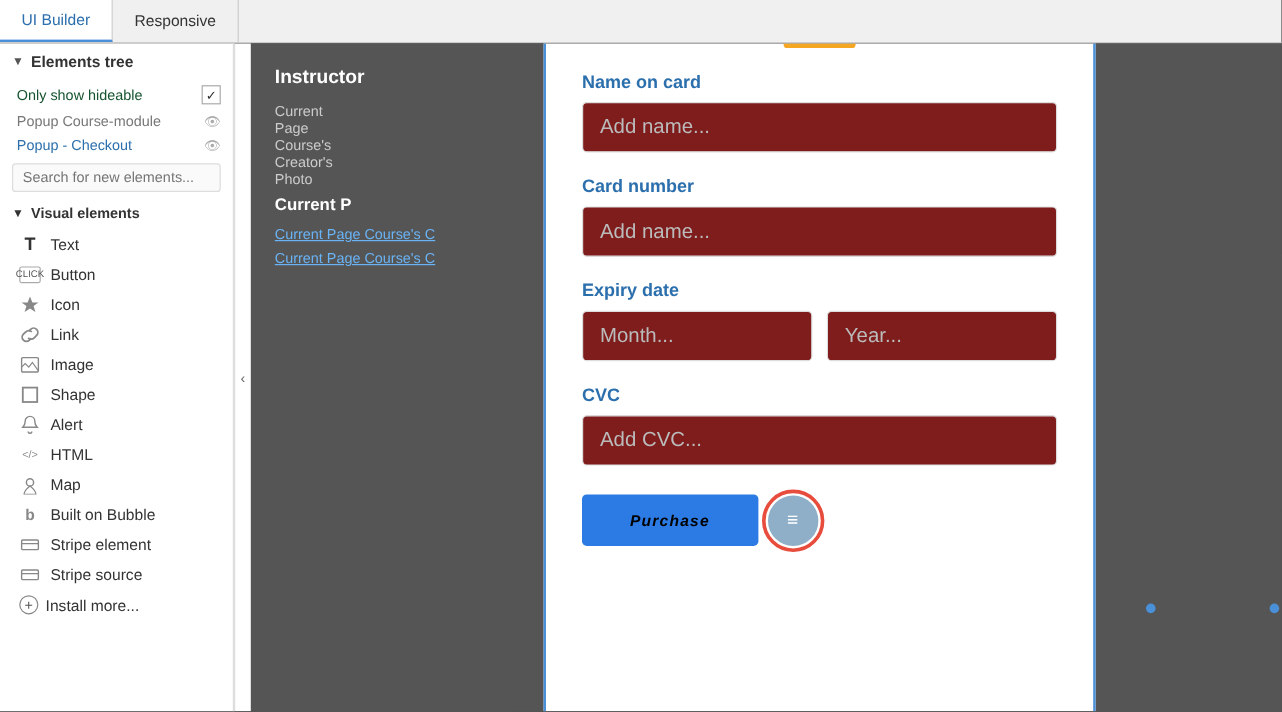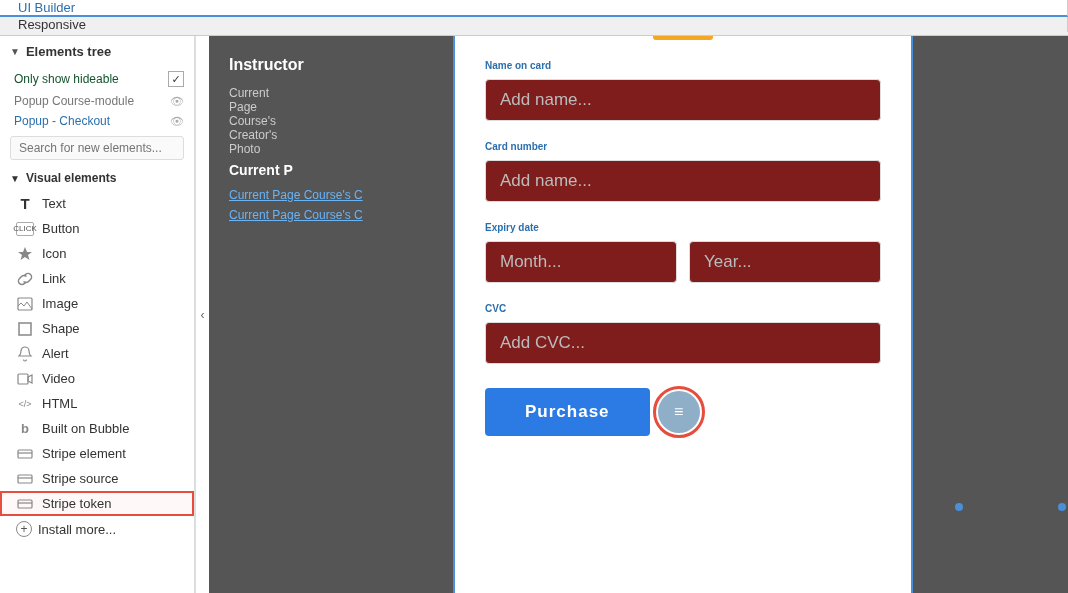--- a/index.html
+++ b/index.html
@@ -1,19 +1,19 @@
 <!DOCTYPE html>
 <html><head>
   <meta charset="utf-8">
   <style>
     * { box-sizing: border-box; margin: 0; padding: 0; }
     body { font-family: -apple-system, BlinkMacSystemFont, 'Segoe UI', sans-serif; font-size: 13px; background: #555; display: flex; flex-direction: column; height: 593px; overflow: hidden; }
 
     
-    .top-tabs { display: flex; background: #f0f0f0; border-bottom: 1px solid #ccc; height: 36px; flex-shrink: 0; flex-direction: column; }
+    .top-tabs { display: flex; background: #f0f0f0; border-bottom: 1px solid #ccc; height: 36px; flex-shrink: 0; }
     .top-tab { padding: 0 18px; display: flex; align-items: center; font-size: 13px; cursor: pointer; border-right: 1px solid #ccc; color: #333; }
     .top-tab.active { background: #fff; border-bottom: 2px solid #4a90d9; color: #2c6fad; font-weight: 500; }
 
     
     .main { display: flex; flex: 1; overflow: hidden; }
 
     
     .sidebar { width: 195px; background: #fff; border-right: 1px solid #ddd; display: flex; flex-direction: column; flex-shrink: 0; overflow-y: auto; }
 
     .sidebar-section-header { display: flex; align-items: center; padding: 8px 10px; font-weight: 600; font-size: 13px; color: #333; gap: 6px; cursor: pointer; }
@@ -49,28 +49,28 @@
 
     
     .course-panel { background: #555; padding: 20px; color: #ddd; width: 244px; flex-shrink: 0; }
     .course-panel h3 { font-size: 16px; font-weight: 700; color: #fff; margin-bottom: 12px; }
     .course-panel .link-text { color: #6ab3f5; font-size: 12px; display: block; margin-bottom: 6px; cursor: pointer; text-decoration: underline; }
 
     
     .checkout-panel { background: #fff; width: 460px; flex-shrink: 0; padding: 0; overflow-y: auto; position: relative; border-left: 2px solid #4a90d9; border-right: 2px solid #4a90d9; }
     .checkout-form { padding: 20px 30px 30px; }
     .form-field-group { margin-bottom: 20px; }
-    .form-label { font-size: 10px; font-weight: 600; color: #2c6fad; margin-bottom: 8px; }
+    .form-label { font-size: 15px; font-weight: 600; color: #2c6fad; margin-bottom: 8px; }
     .form-input { width: 100%; border: 1px solid #ddd; border-radius: 4px; padding: 10px 14px; font-size: 17px; color: #aaa; background: #7f1d1d; }
     .form-input::placeholder { color: #bbb; }
     .date-row { display: flex; gap: 12px; }
     .date-row .form-input { flex: 1; }
 
     .purchase-row { display: flex; align-items: center; gap: 8px; margin-top: 24px; }
-    .purchase-btn { background: #2c7be5; color: #ffffff; border: none; border-radius: 4px; padding: 14px 40px; font-size: 17px; font-weight: 600; cursor: pointer; letter-spacing: 1px; }
+    .purchase-btn { background: #2c7be5; color: #000000; border: none; border-radius: 4px; padding: 14px 40px; font-size: 13px; font-weight: 600; cursor: pointer; letter-spacing: 1px; font-style: italic; }
     .stripe-circle { width: 42px; height: 42px; border-radius: 50%; background: #8eafc7; display: flex; align-items: center; justify-content: center; font-size: 18px; color: #fff; outline: 3px solid #e74c3c; outline-offset: 2px; cursor: pointer; }
 
     
     .top-blue-bar { height: 4px; background: #f5a623; width: 60px; margin: 0 auto; border-radius: 0 0 3px 3px; }
 
     
     .icon-svg { width: 16px; height: 16px; }
   </style>
 </head>
 <body>
@@ -157,62 +157,53 @@
     <div class="element-item">
       <div class="element-icon">
         <svg viewBox="0 0 16 16" class="icon-svg">
             <path d="M8 1a4 4 0 0 1 4 4c0 3 1 4 2 5H2c1-1 2-2 2-5a4 4 0 0 1 4-4z" stroke="#888" stroke-width="1.2" fill="none"></path>
             <path d="M6.5 13.5a1.5 1.5 0 0 0 3 0" stroke="#888" stroke-width="1.2" fill="none"></path>
           </svg>
       </div>
       <span>Alert</span>
     </div>
     <div class="element-item">
-      <div class="element-icon">
-        <svg viewBox="0 0 16 16" class="icon-svg">
-            <rect x="1" y="3" width="10" height="10" rx="1" stroke="#888" stroke-width="1.2" fill="none"></rect>
-            <path d="M11 6l4-2v8l-4-2V6z" stroke="#888" stroke-width="1.2" fill="none"></path>
-          </svg>
-      </div>
-      <span>Video</span>
-    </div>
-    <div class="element-item">
       <div class="element-icon" style="font-size:9px;color:#888;">&lt;/&gt;</div>
       <span>HTML</span>
     </div>
     <div class="element-item">
+      <div class="element-icon">
+        <svg viewBox="0 0 16 16" class="icon-svg">
+            <circle cx="8" cy="6" r="3" stroke="#888" stroke-width="1.2" fill="none"></circle>
+            <path d="M8 9c0 0-5 4-5 7h10c0-3-5-7-5-7z" stroke="#888" stroke-width="1" fill="none"></path>
+          </svg>
+      </div>
+      <span>Map</span>
+    </div>
+    <div class="element-item">
       <div class="element-icon" style="font-size:13px;font-weight:700;color:#888;">b</div>
       <span>Built on Bubble</span>
     </div>
     <div class="element-item">
       <div class="element-icon">
         <svg viewBox="0 0 16 16" class="icon-svg">
             <rect x="1" y="4" width="14" height="8" rx="1" stroke="#888" stroke-width="1.2" fill="none"></rect>
             <line x1="1" y1="7" x2="15" y2="7" stroke="#888" stroke-width="1.2"></line>
           </svg>
       </div>
       <span>Stripe element</span>
     </div>
     <div class="element-item">
       <div class="element-icon">
         <svg viewBox="0 0 16 16" class="icon-svg">
             <rect x="1" y="4" width="14" height="8" rx="1" stroke="#888" stroke-width="1.2" fill="none"></rect>
             <line x1="1" y1="7" x2="15" y2="7" stroke="#888" stroke-width="1.2"></line>
           </svg>
       </div>
       <span>Stripe source</span>
-    </div>
-    <div class="element-item highlighted" style="outline: 2px solid #e74c3c; outline-offset: -2px;">
-      <div class="element-icon">
-        <svg viewBox="0 0 16 16" class="icon-svg">
-            <rect x="1" y="4" width="14" height="8" rx="1" stroke="#888" stroke-width="1.2" fill="none"></rect>
-            <line x1="1" y1="7" x2="15" y2="7" stroke="#888" stroke-width="1.2"></line>
-          </svg>
-      </div>
-      <span>Stripe token</span>
     </div>
 
     <div class="install-more">
       <div class="plus">+</div>
       <span>Install more...</span>
     </div>
 
   </div>
 
   <div class="canvas">

